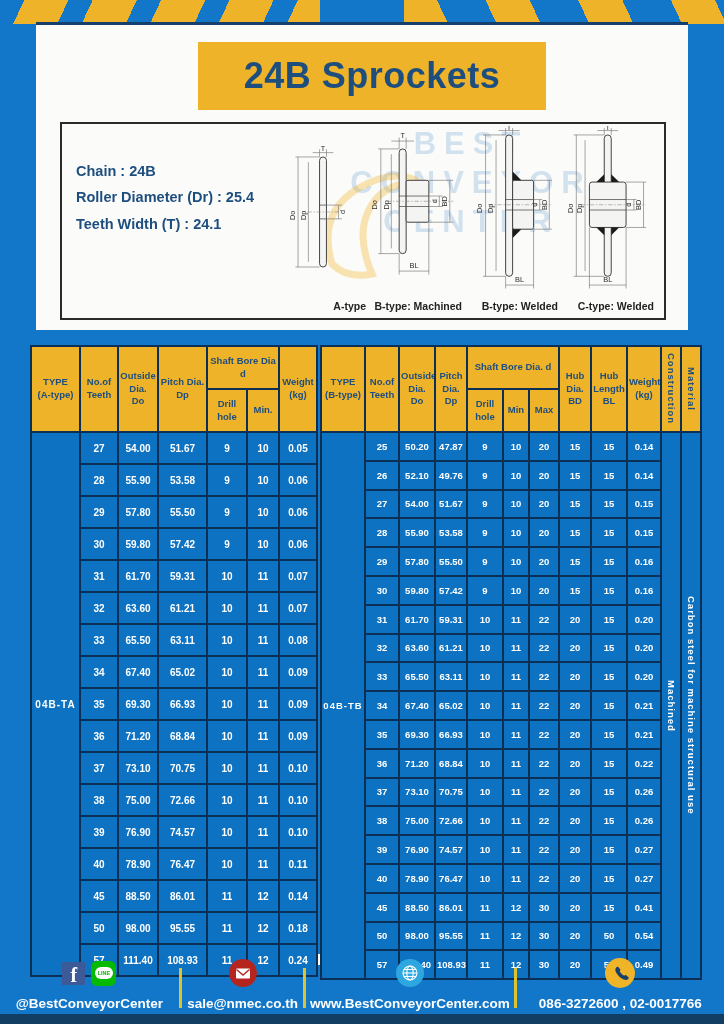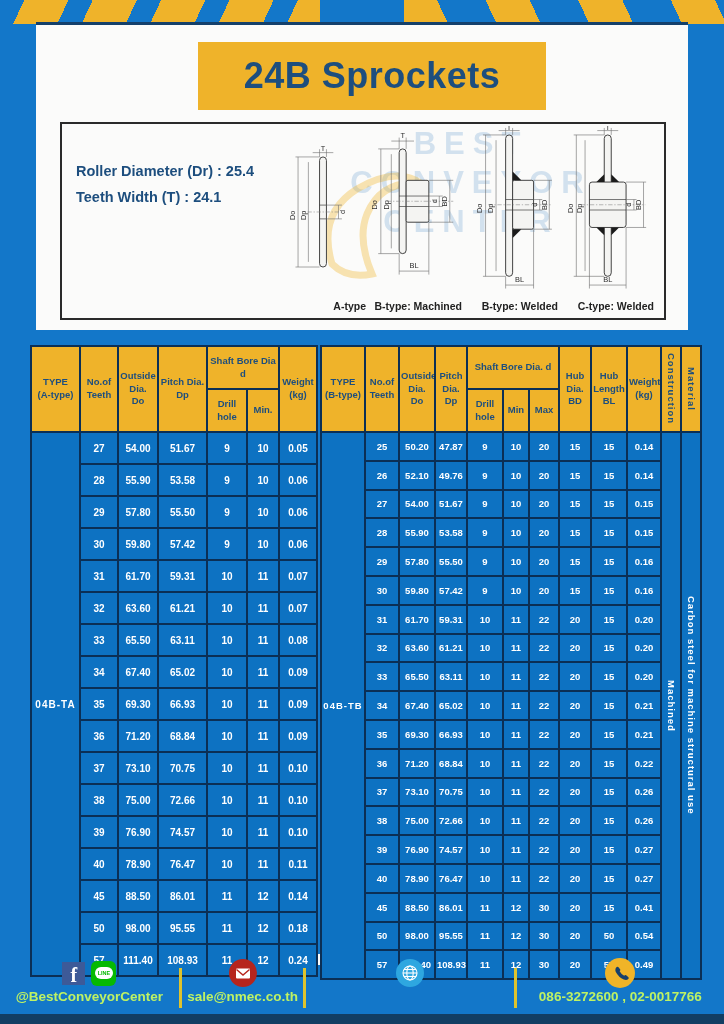--- a/index.html
+++ b/index.html
@@ -56,21 +56,21 @@
   #table-a th{height:37px;}
   #table-b th{height:37px;}
   .type-cell{letter-spacing:1px;font-size:10px;}
   .vtext{writing-mode:vertical-rl;white-space:nowrap;letter-spacing:1px;}
   th.vtext{height:auto;}
   
   .footer{position:absolute;left:0;bottom:10px;width:724px;height:52px;
     display:flex;align-items:stretch;}
   .f-sec{display:flex;flex-direction:column;align-items:center;justify-content:flex-start;}
   .f-icons{display:flex;gap:6px;align-items:center;height:30px;margin-top:-4px;}
-  .f-label{color:#bef264;font-weight:bold;font-size:13.5px;margin-top:1px;white-space:nowrap;}
+  .f-label{color:#ffffff;font-weight:bold;font-size:13.5px;margin-top:8px;white-space:nowrap;}
   .f-div{width:3px;height:40px;background:#dfc32d;align-self:center;}
   .fb{width:23px;height:23px;background:#3d5a98;color:#fff;display:flex;align-items:flex-end;
       justify-content:center;font-family:"Liberation Serif",serif;font-weight:bold;font-size:20px;line-height:.95;}
   .line-badge{width:25px;height:25px;background:#06b902;border-radius:6px;display:flex;
       align-items:center;justify-content:center;}
   .line-bubble{width:18px;height:12px;background:#fff;border-radius:6px;display:flex;
       align-items:center;justify-content:center;font-size:5.5px;font-weight:bold;color:#06b902;}
   .circle-icon{width:28px;height:28px;border-radius:50%;display:flex;align-items:center;justify-content:center;}
   .mail{background:#b6251d;}
   .globe{background:#2ea7e0;}
@@ -93,20 +93,21 @@
   <div class="watermark">
     <div>BEST</div>
     <div>CONVEYOR</div>
     <div>CENTER</div>
   </div>
   <svg class="wm-swirl" width="120" height="150" viewBox="0 0 120 150">
     <path d="M20 120 Q5 70 45 45 Q85 22 110 40 Q70 35 55 70 Q45 95 60 130 Q35 135 20 120z" fill="none" stroke="#f0b428" stroke-width="7"></path>
   </svg>
 
   <div class="specs">
+    <div>Chain : 24B</div>
     <div>Roller Diameter (Dr) : 25.4</div>
     <div>Teeth Width (T) : 24.1</div>
   </div>
 
   <div class="diagrams">
     <div class="diagram">
       <svg width="86" height="152" viewBox="0 0 100 170">
         <line class="dim" x1="46" y1="14" x2="46" y2="5"></line>
           <line class="dim" x1="54" y1="14" x2="54" y2="5"></line>
         <line class="dim" x1="38" y1="9" x2="62" y2="9"></line>
@@ -698,20 +699,21 @@
       <div class="circle-icon globe">
         <svg width="18" height="18" viewBox="0 0 18 18" fill="none" stroke="#fff" stroke-width="1.1">
           <circle cx="9" cy="9" r="7"></circle>
             <ellipse cx="9" cy="9" rx="3.2" ry="7"></ellipse>
           <line x1="2" y1="9" x2="16" y2="9"></line>
             <line x1="3" y1="5.5" x2="15" y2="5.5"></line>
             <line x1="3" y1="12.5" x2="15" y2="12.5"></line>
         </svg>
       </div>
     </div>
+    <div class="f-label">www.BestConveyorCenter.com</div>
   </div>
   <div class="f-div"></div>
   <div class="f-sec" style="flex-basis:29%">
     <div class="f-icons">
       <div class="circle-icon phone">
         <svg width="17" height="17" viewBox="0 0 24 24">
             <path fill="#17406b" d="M6.6 2.8 Q8 1.8 9.2 3.2 l2.2 2.8 q1 1.4 -.6 2.8 q2.4 4.4 6.4 6.4 q1.4 -1.6 2.8 -.6 l2.8 2.2 q1.4 1.2 .4 2.6 q-2.2 3 -6.6 1.2 Q9.4 17.6 5.4 10 q-1.8 -4.4 1.2 -7.2z"></path>
           </svg>
       </div>
     </div>

